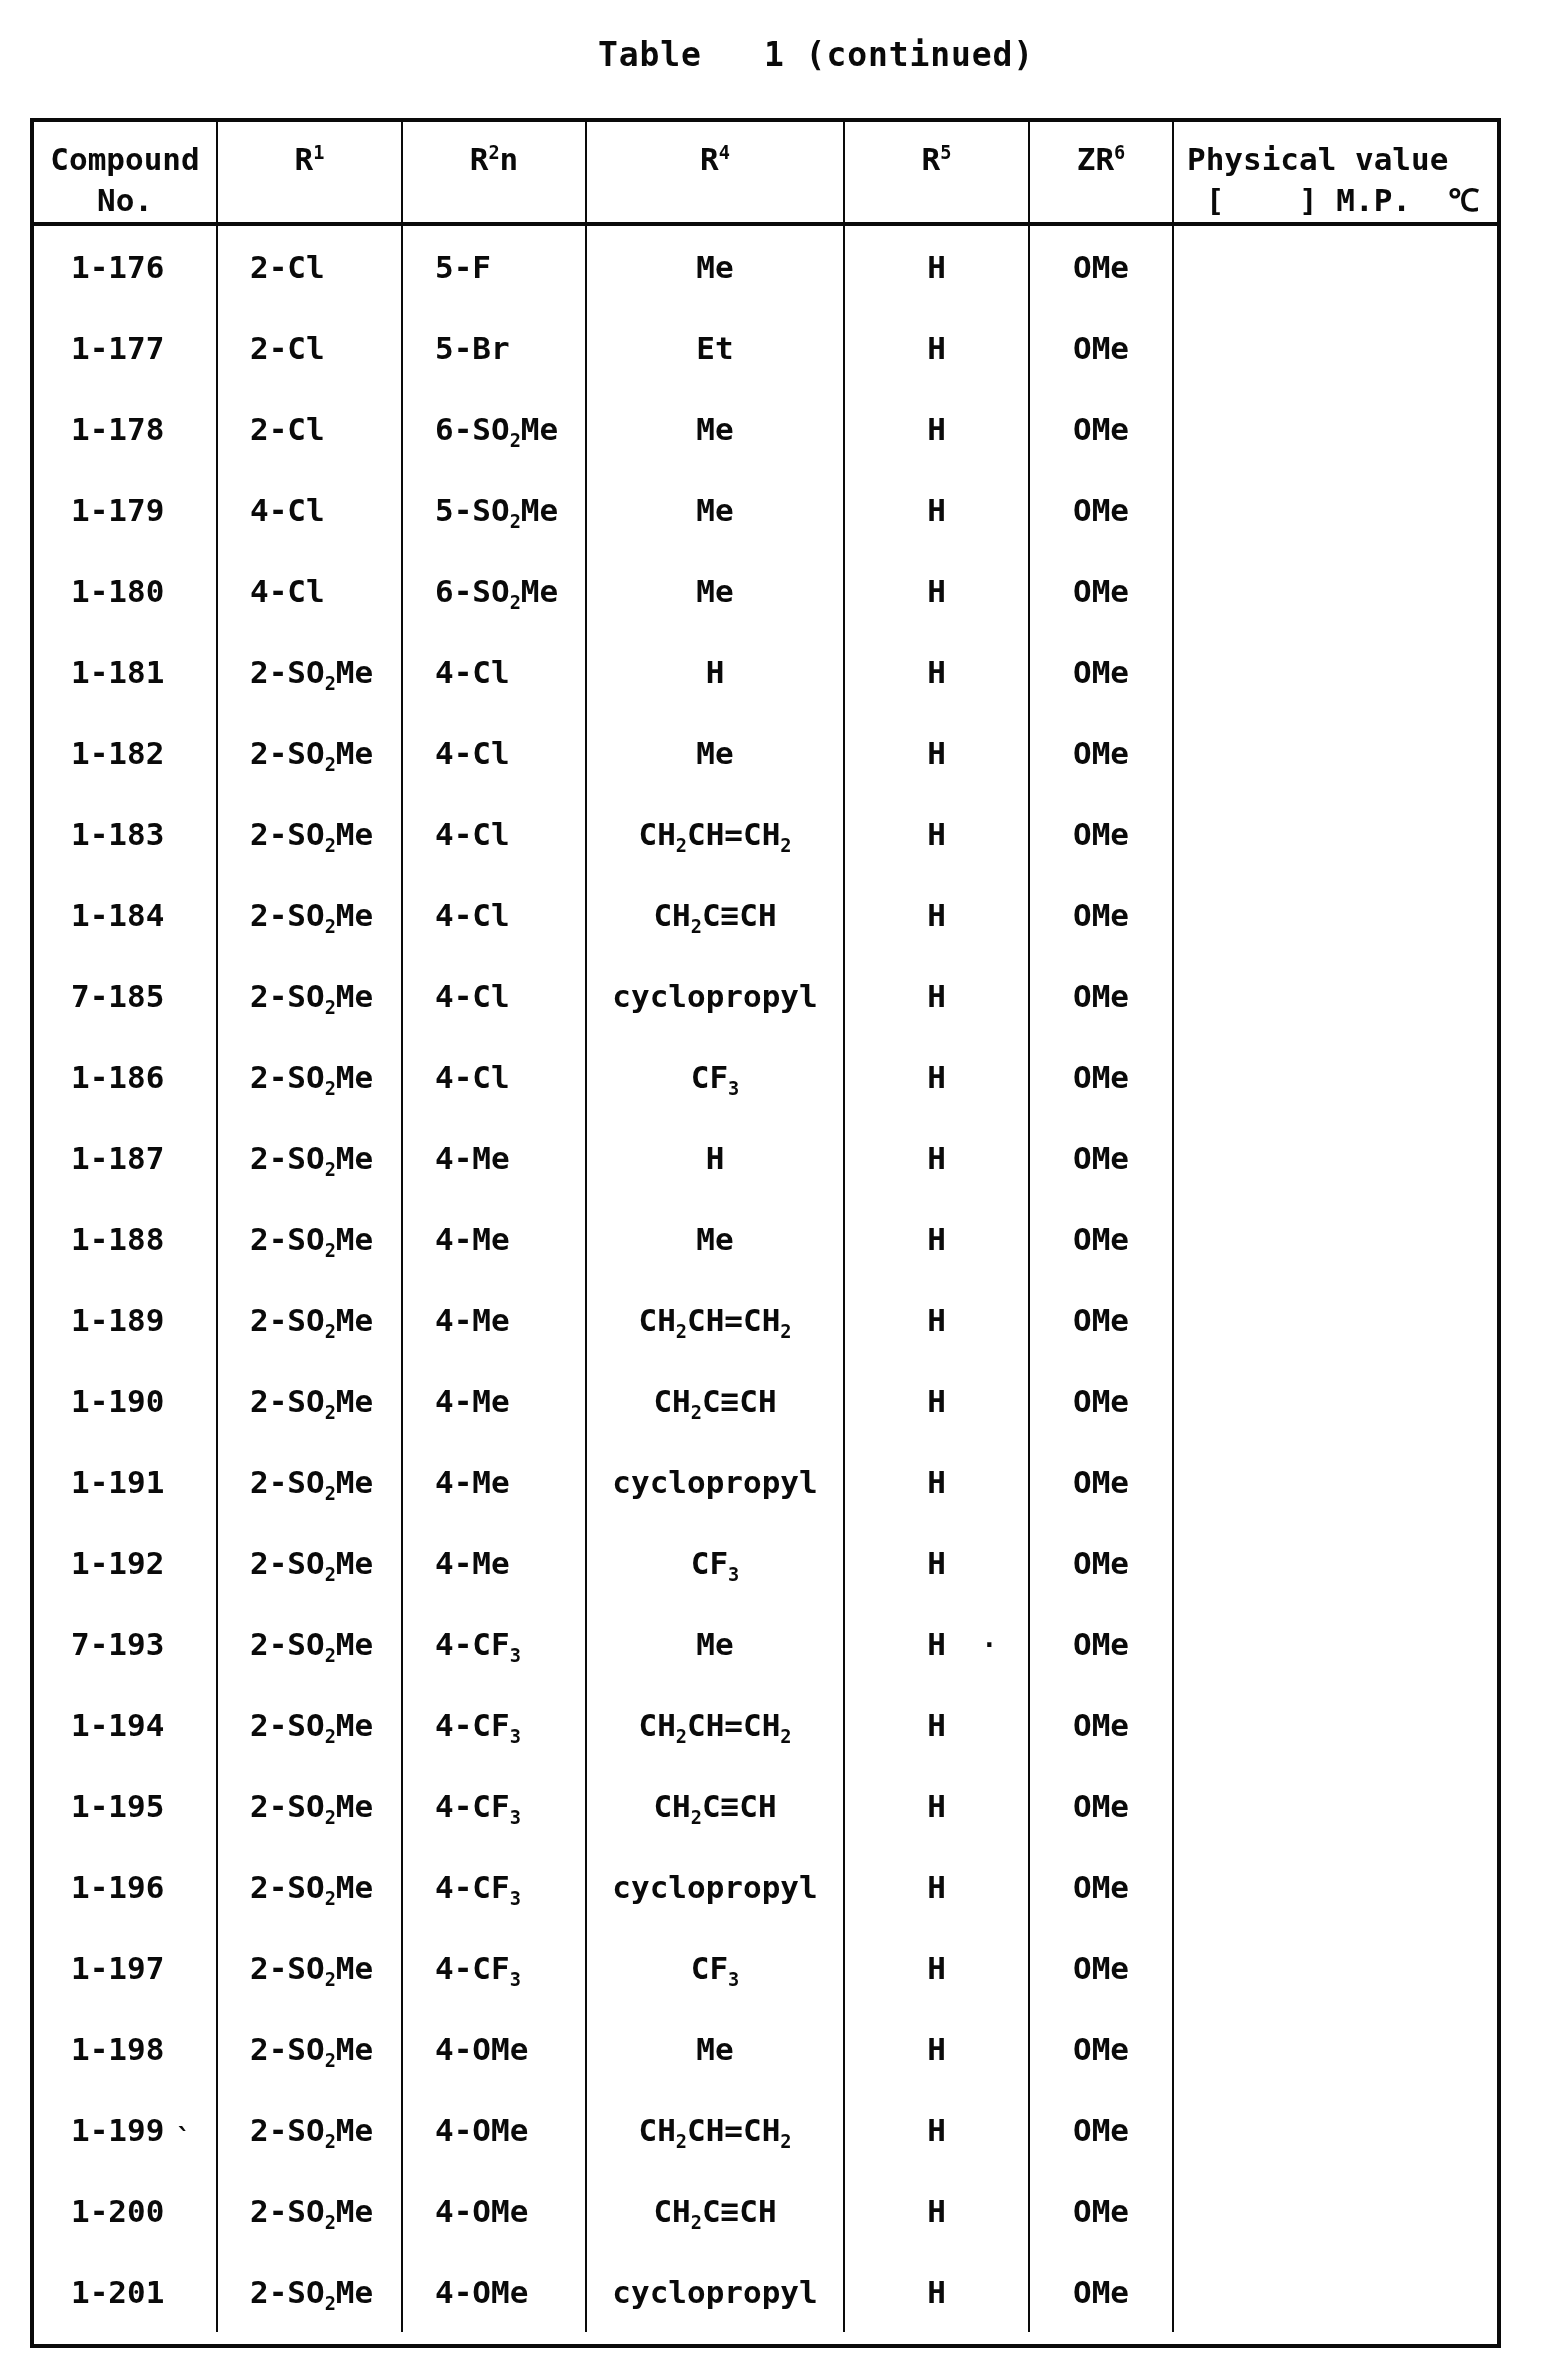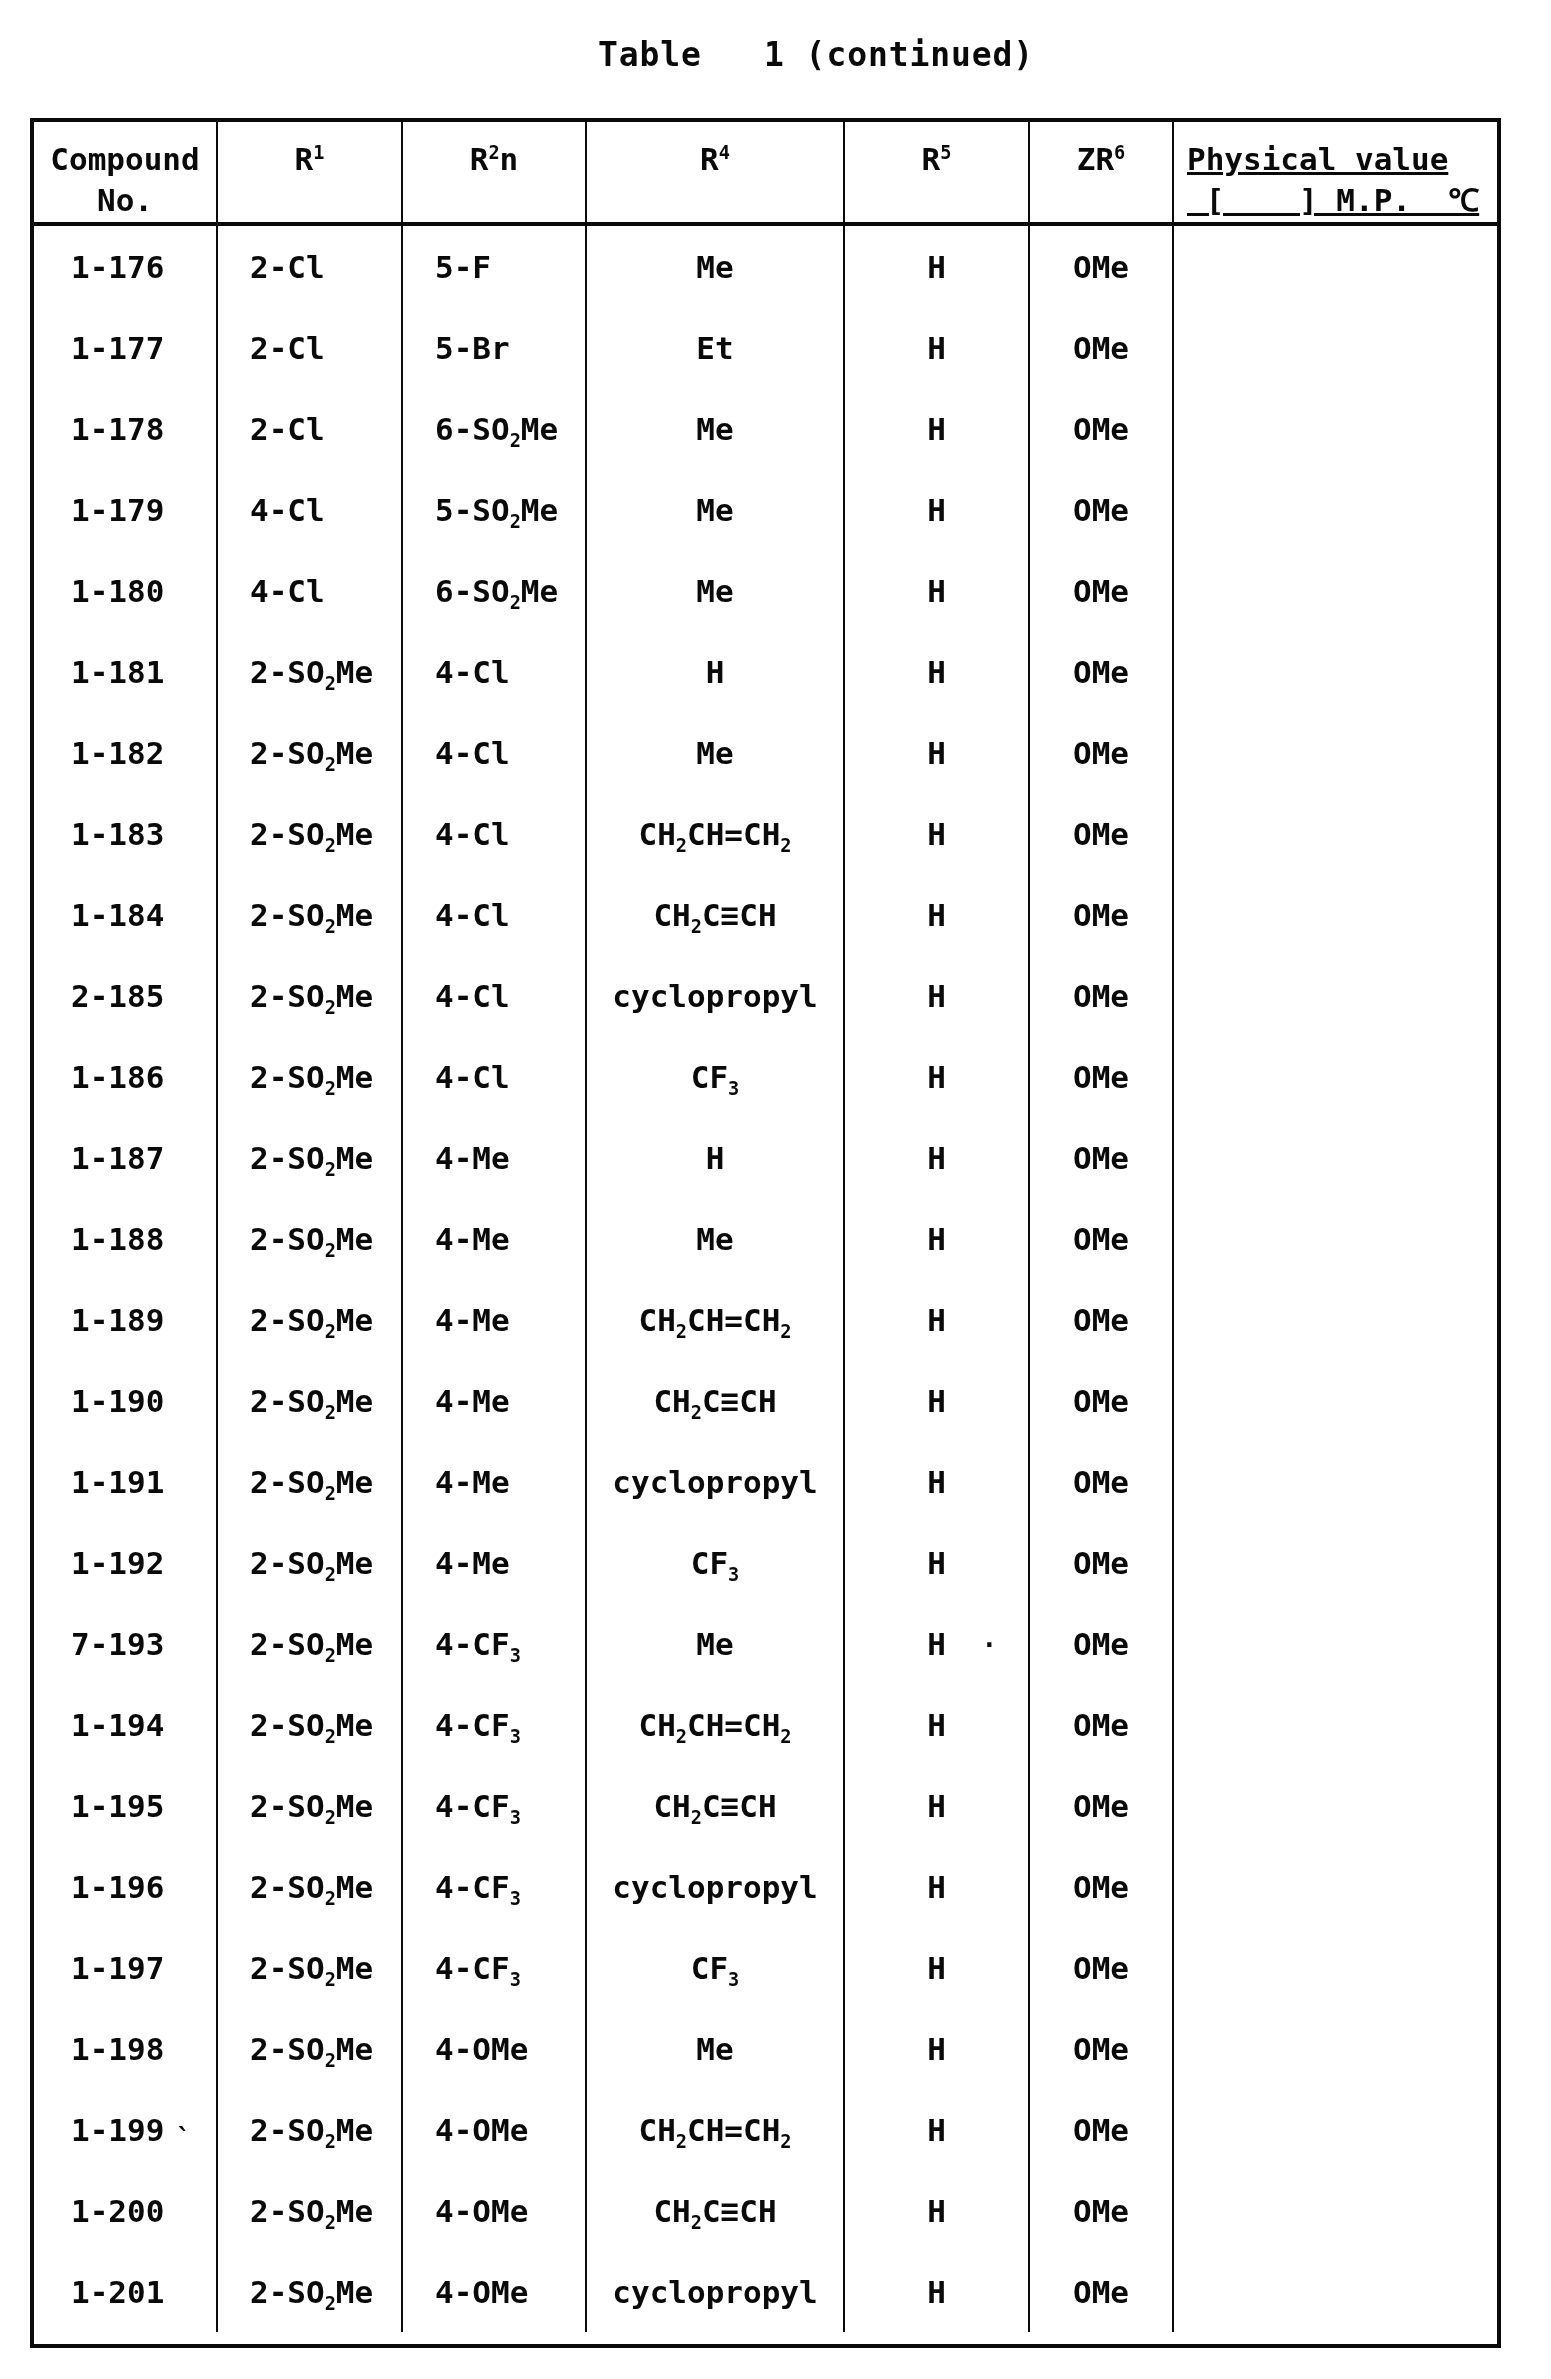--- a/index.html
+++ b/index.html
@@ -40,21 +40,20 @@
     display: flex;
     flex-direction: column;
     align-items: center;
     padding-top: 17px;
     line-height: 41px;
   }
   .th.last { border-right: none; }
   .th-phys {
     align-items: flex-start;
     padding-left: 13px;
-    text-decoration: underline;
   }
   .th .line { white-space: pre; }
   sup {
     font-size: 0.6em;
     line-height: 0;
     vertical-align: super;
   }
   sub {
     font-size: 0.6em;
     line-height: 0;
@@ -301,21 +300,21 @@
       <span class="v">H</span>
     </div>
   <div class="td td-center">
       <span class="v">OMe</span>
     </div>
   <div class="td td-phys last">
       <span class="v"></span>
     </div>
 
   <div class="td td-no">
-      <span class="v">2-185</span>
+      <span class="v">7-185</span>
     </div>
   <div class="td td-left">
       <span class="v">2-SO<sub>2</sub>Me</span>
     </div>
   <div class="td td-left">
       <span class="v">4-Cl</span>
     </div>
   <div class="td td-center">
       <span class="v">cyclopropyl</span>
     </div>

